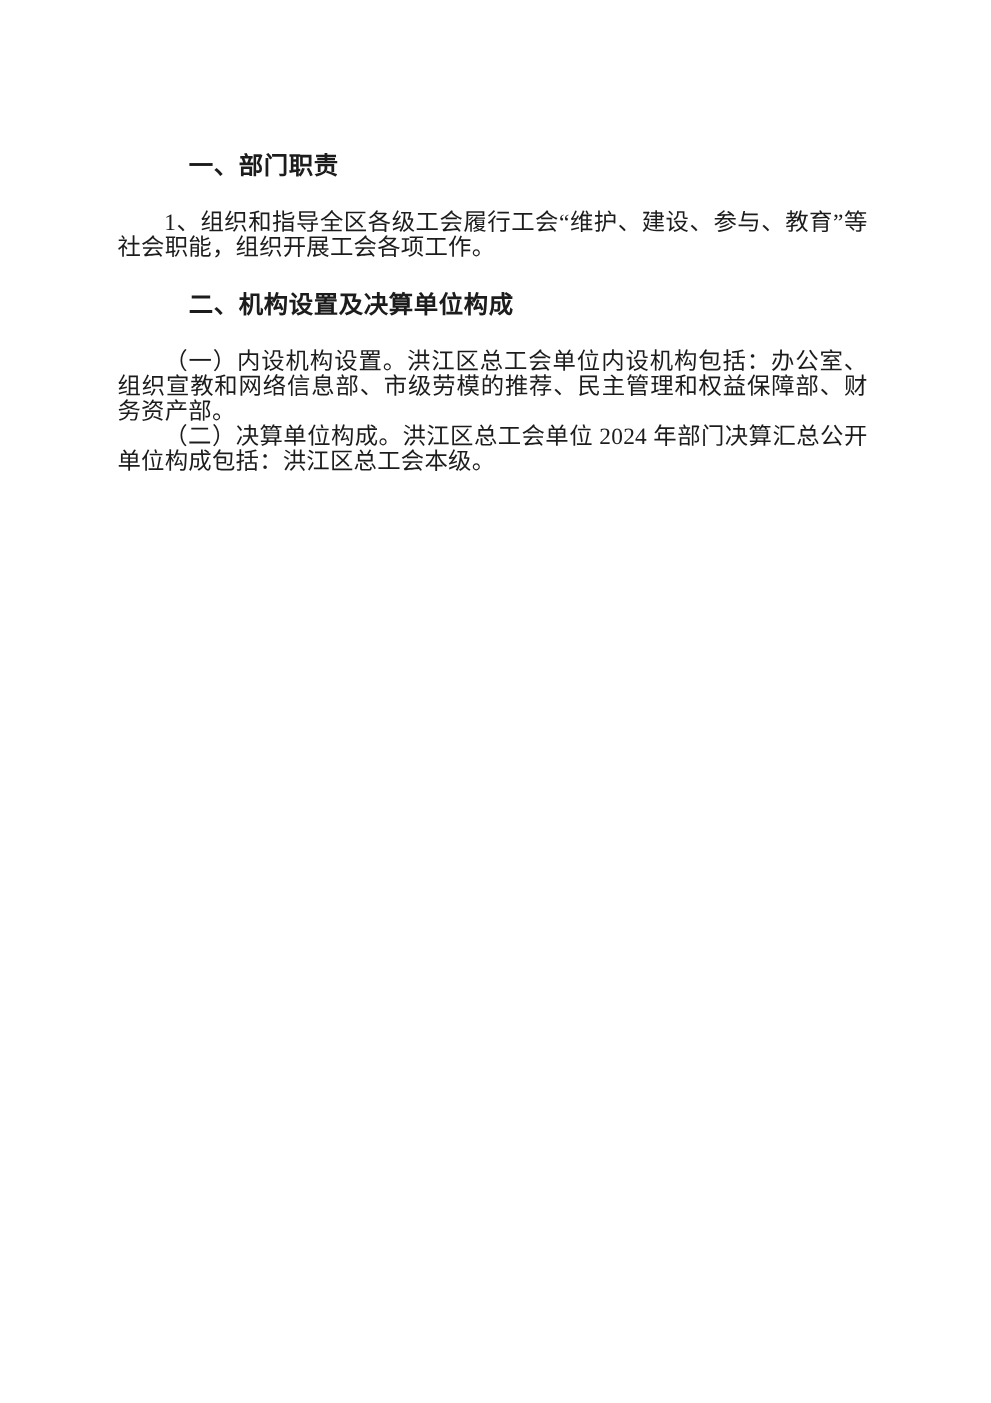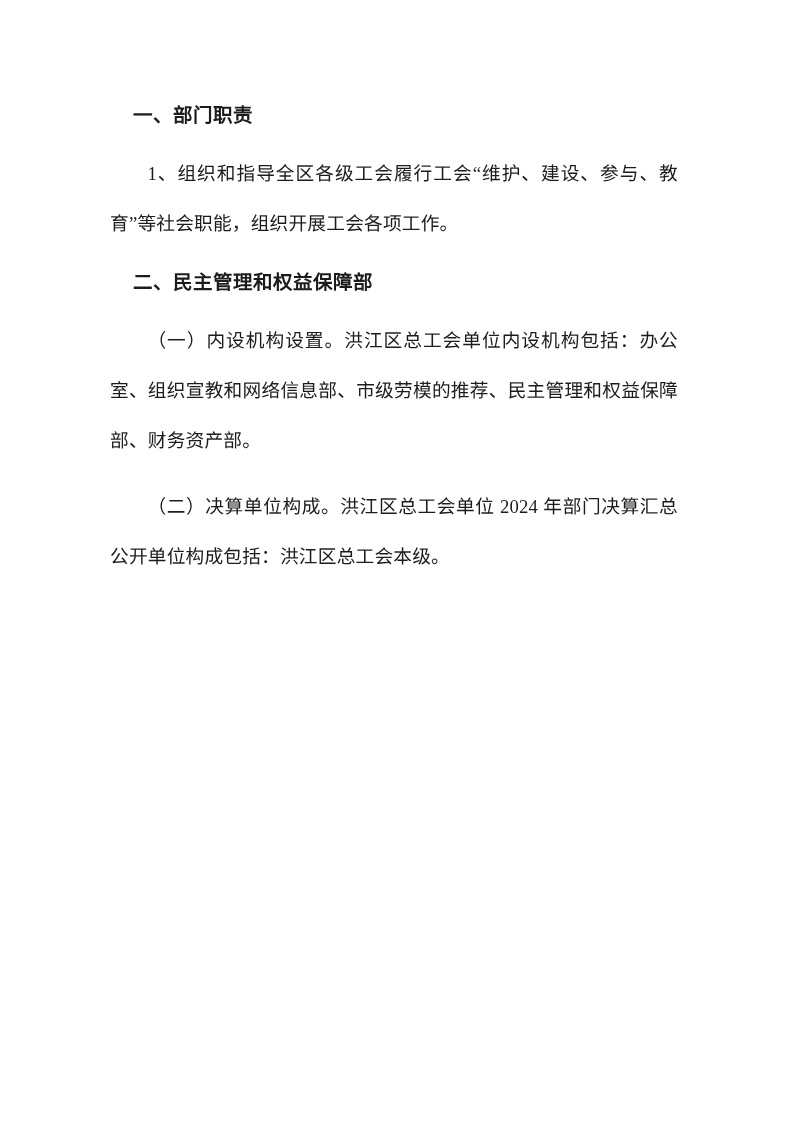--- a/index.html
+++ b/index.html
@@ -19,53 +19,53 @@
     background: #ffffff;
   }
   .content {
     position: absolute;
     left: 94px;
     top: 98px;
     width: 600px;
     color: #1c1c1c;
   }
   .sec-heading {
-    margin: 0;
+    margin: 18px;
     font-family: "Liberation Sans", "DejaVu Sans", sans-serif;
     font-weight: bold;
     font-size: 19.5px;
     line-height: 35px;
     text-indent: 2em;
     letter-spacing: 0.5px;
     white-space: nowrap;
   }
   .body-par {
-    margin: 16px;
+    margin: 0;
     font-family: "Liberation Serif", "DejaVu Serif", serif;
     font-weight: normal;
     font-size: 18.7px;
-    line-height: 50px;
+    line-height: 20px;
     text-indent: 2em;
     text-align: justify;
     text-justify: inter-ideograph;
     letter-spacing: 0.2px;
   }
 </style>
 </head>
 <body>
 
 <div class="page">
   <div class="content">
 
     <h2 class="sec-heading">一、部门职责</h2>
 
     <p class="body-par">1、组织和指导全区各级工会履行工会“维护、建设、参与、教育”等社会职能，组织开展工会各项工作。</p>
 
 
 
-    <h2 class="sec-heading">二、民主管理和权益保障部</h2>
+    <h2 class="sec-heading">二、机构设置及决算单位构成</h2>
 
     <p class="body-par">（一）内设机构设置。洪江区总工会单位内设机构包括：办公室、组织宣教和网络信息部、市级劳模的推荐、民主管理和权益保障部、财务资产部。</p>
 
     <p class="body-par">（二）决算单位构成。洪江区总工会单位 2024 年部门决算汇总公开单位构成包括：洪江区总工会本级。</p>
 
   </div>
 </div>
 
 </body></html>

